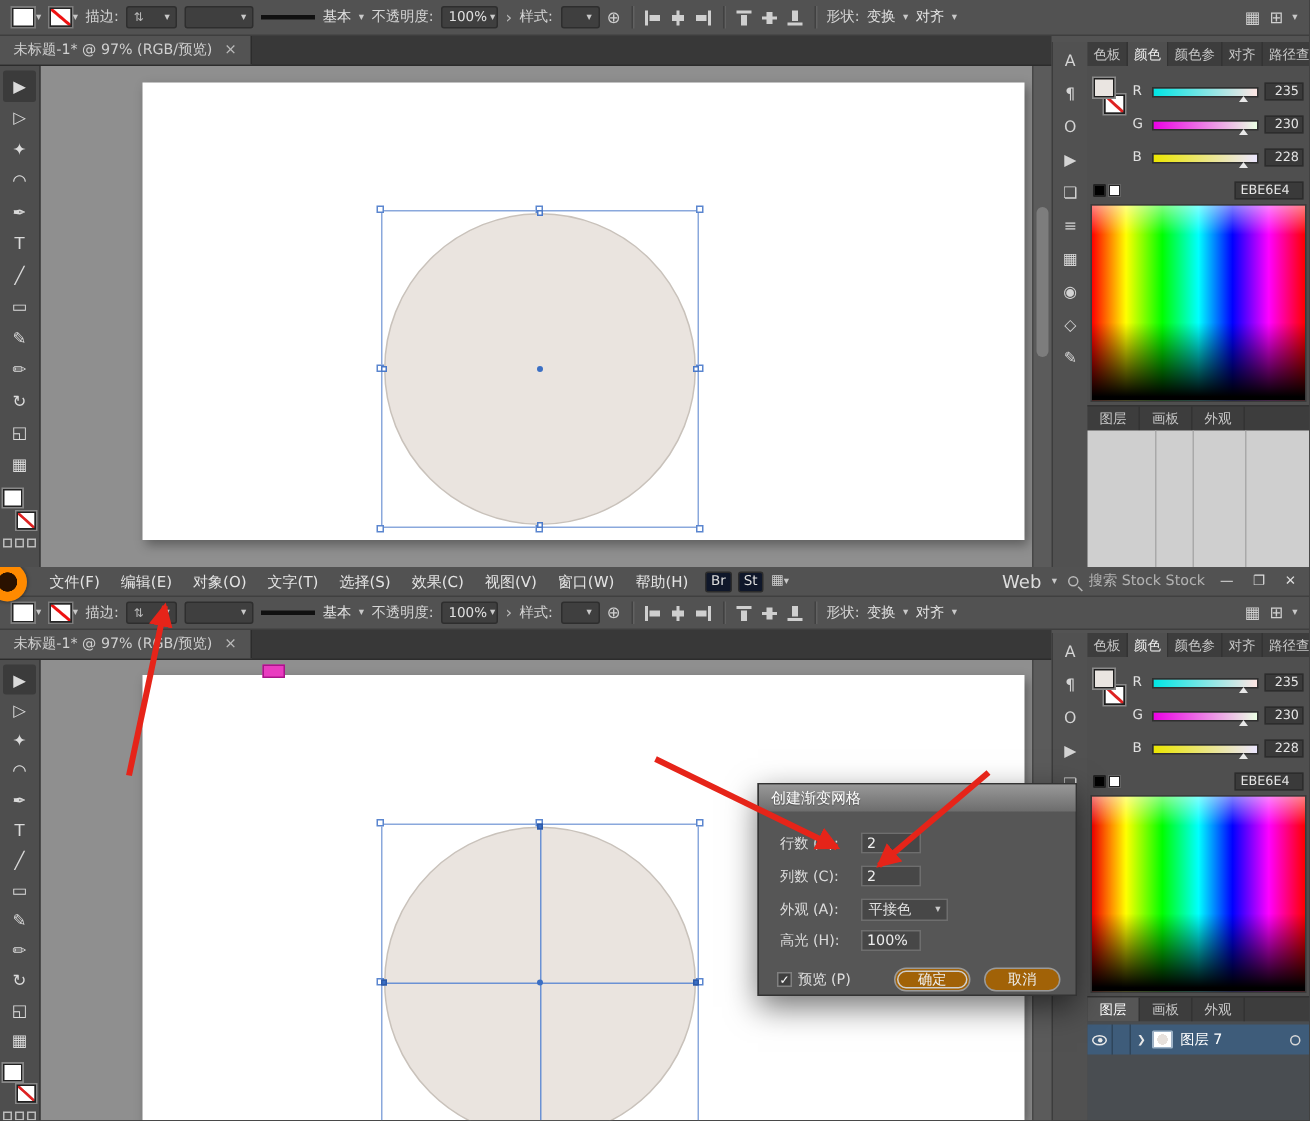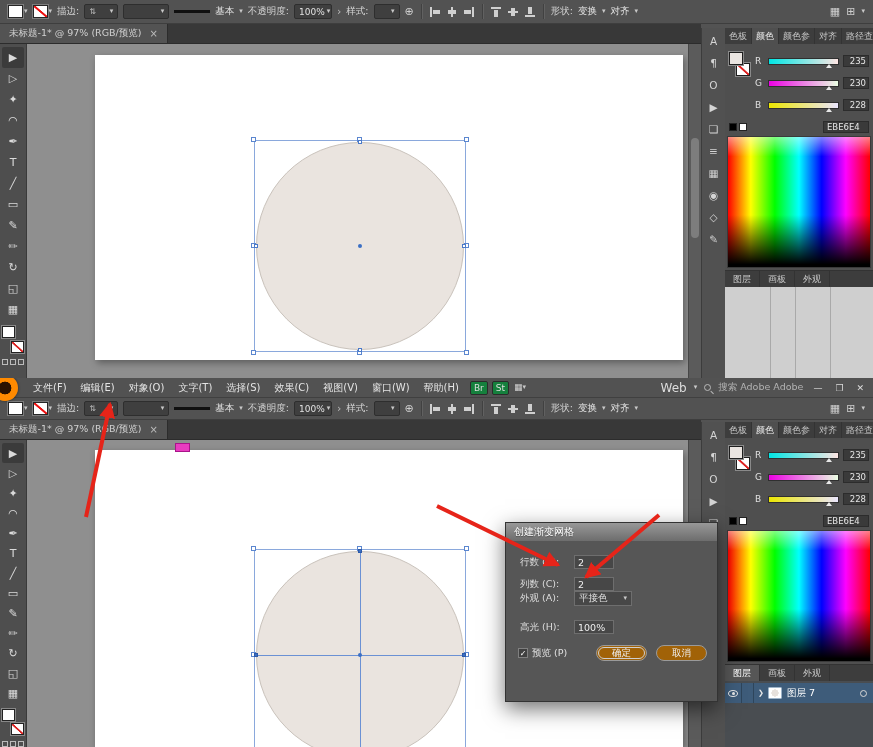--- a/index.html
+++ b/index.html
@@ -6,21 +6,21 @@
 body{background:#222;font-family:"DejaVu Sans","Liberation Sans",sans-serif}
 #app{position:relative;width:873px;height:747px;background:#535353;color:#d6d6d6;font-size:11px;overflow:hidden}
 .section{position:absolute;left:0;width:873px;overflow:hidden;background:#535353}
 #sec-top{top:0;height:378px}
 #sec-bot{top:378px;height:369px}
 
 
 .menubar{position:absolute;top:0;left:0;right:0;height:20px;background:#525252;border-bottom:1px solid #404040;display:flex;align-items:center;padding-left:26px;z-index:3}
 .ai-logo{position:absolute;left:-8px;top:-3px;width:26px;height:26px;border-radius:50%;background:radial-gradient(circle at 50% 50%,#2a1200 0 34%,#ff8a00 36% 78%,#d85f00 80% 100%);box-shadow:0 0 3px rgba(0,0,0,.5)}
 .menu-item{padding:0 7px;font-size:10px;color:#e4e4e4;white-space:nowrap}
-.mini-btn{height:14px;padding:0 3px;background:#15803d;border:1px solid #2b2b2b;border-radius:2px;font-size:9px;display:flex;align-items:center;margin-left:4px;color:#ddd}
+.mini-btn{height:14px;padding:0 3px;background:#0f172a;border:1px solid #2b2b2b;border-radius:2px;font-size:9px;display:flex;align-items:center;margin-left:4px;color:#ddd}
 .mb-right{margin-left:auto;display:flex;align-items:center;gap:7px;padding-right:6px}
 .ws-label{font-size:12px;color:#ddd}
 .mag{width:7px;height:7px;border:1.4px solid #b9b9b9;border-radius:50%;position:relative;display:inline-block}
 .mag::after{content:"";position:absolute;width:4px;height:1.4px;background:#b9b9b9;transform:rotate(45deg);left:5px;top:7px}
 .search-text{font-size:9.5px;color:#b2b2b2;white-space:nowrap}
 .win-btn{font-size:9px;color:#ddd;padding:0 3px}
 
 
 .control-bar{position:absolute;left:0;right:0;background:#525252;border-bottom:1px solid #3e3e3e;display:flex;align-items:center;gap:5px;padding:0 8px;z-index:2}
 #sec-top .control-bar{top:0;height:24px}
@@ -135,21 +135,21 @@
 .lr-cell{height:100%;display:flex;align-items:center;justify-content:center;border-right:1px solid rgba(0,0,0,.25)}
 .lr-eye{width:17px}.lr-lock{width:12px}
 .eye{width:10px;height:7px;border:1px solid #e8e8e8;border-radius:50%;position:relative;display:inline-block}
 .eye::after{content:"";position:absolute;left:2.5px;top:1.5px;width:3px;height:3px;border-radius:50%;background:#e8e8e8}
 .lr-chev{font-size:7px;margin:0 4px;color:#e8e8e8}
 .lr-thumb{width:14px;height:12px;border:1px solid #9db3c8;border-radius:1px;background:radial-gradient(circle at 50% 50%,#e7e1dc 0 45%,#fff 46%)}
 .lr-name{margin-left:5px;font-size:9.5px}
 .lr-target{margin-left:auto;margin-right:6px;width:7px;height:7px;border:1px solid #d8d8d8;border-radius:50%}
 
 
-.dialog{position:absolute;left:505px;top:144px;width:213px;height:180px;background:#565656;border:1px solid #333;box-shadow:0 7px 20px rgba(0,0,0,.55);z-index:5;color:#e0e0e0}
+.dialog{position:absolute;left:505px;top:144px;width:213px;height:142px;background:#565656;border:1px solid #333;box-shadow:0 7px 20px rgba(0,0,0,.55);z-index:5;color:#e0e0e0}
 .dlg-title{height:18px;background:linear-gradient(#989898,#6d6d6d);display:flex;align-items:center;padding:0 8px;font-size:10px;color:#fff;text-shadow:0 1px 1px rgba(0,0,0,.4)}
 .dlg-row{position:absolute;left:14px;display:flex;align-items:center;gap:6px;font-size:9.5px}
 .dlg-lab{width:48px;white-space:nowrap;color:#dcdcdc}
 .dlg-input{width:40px;height:14px;background:#474747;border:1px solid #6e6e6e;color:#eee;font-size:9.5px;padding:0 3px;font-family:inherit}
 .dlg-select{width:58px;height:15px;background:#474747;border:1px solid #6e6e6e;display:flex;align-items:center;justify-content:space-between;padding:0 4px;font-size:9.5px}
 .dlg-bottom{position:absolute;left:12px;right:10px;top:122px;display:flex;align-items:center;font-size:9.5px}
 .dlg-check{width:10px;height:10px;background:#404040;border:1px solid #808080;display:flex;align-items:center;justify-content:center;font-size:8px;color:#fff;margin-right:4px}
 .dlg-btns{margin-left:auto;display:flex;gap:9px}
 .dlg-btn{height:16px;padding:0 15px;border-radius:8px;background:#a16207;border:1px solid #9a9a9a;color:#eee;font-size:9.5px;display:flex;align-items:center;white-space:nowrap}
 .dlg-btn.primary{outline:1px solid #cfcfcf;outline-offset:-3px}
@@ -345,21 +345,21 @@
     <span class="menu-item">窗口(W)</span>
     <span class="menu-item">帮助(H)</span>
     <div class="mini-btn">Br</div>
     <div class="mini-btn">St</div>
     <span class="glyph-ic" style="font-size:9px;margin-left:5px">▦</span>
     <span class="crt">▾</span>
     <div class="mb-right">
       <span class="ws-label">Web</span>
       <span class="crt">▾</span>
       <span class="mag"></span>
-      <span class="search-text">搜索 Adobe Adobe</span>
+      <span class="search-text">搜索 Stock Stock</span>
       <span class="win-btn">—</span>
       <span class="win-btn">❐</span>
       <span class="win-btn">✕</span>
     </div>
   </div>
 
   <div class="control-bar">
     <div class="sw-wrap">
           <div class="swatch"></div>
           <span class="crt">▾</span>
@@ -471,21 +471,21 @@
   <div class="dialog">
     <div class="dlg-title">创建渐变网格</div>
     <div class="dlg-row" style="top:32px">
       <span class="dlg-lab">行数 (R):</span>
       <input class="dlg-input" value="2" style="">
     </div>
     <div class="dlg-row" style="top:54px">
       <span class="dlg-lab">列数 (C):</span>
       <input class="dlg-input" value="2" style="">
     </div>
-    <div class="dlg-row" style="top:68px">
+    <div class="dlg-row" style="top:76px">
       <span class="dlg-lab">外观 (A):</span>
       <div class="dlg-select">
             <span>平接色</span>
             <span class="crt">▾</span>
           </div>
     </div>
     <div class="dlg-row" style="top:97px">
       <span class="dlg-lab">高光 (H):</span>
       <input class="dlg-input" value="100%" style="">
     </div>

